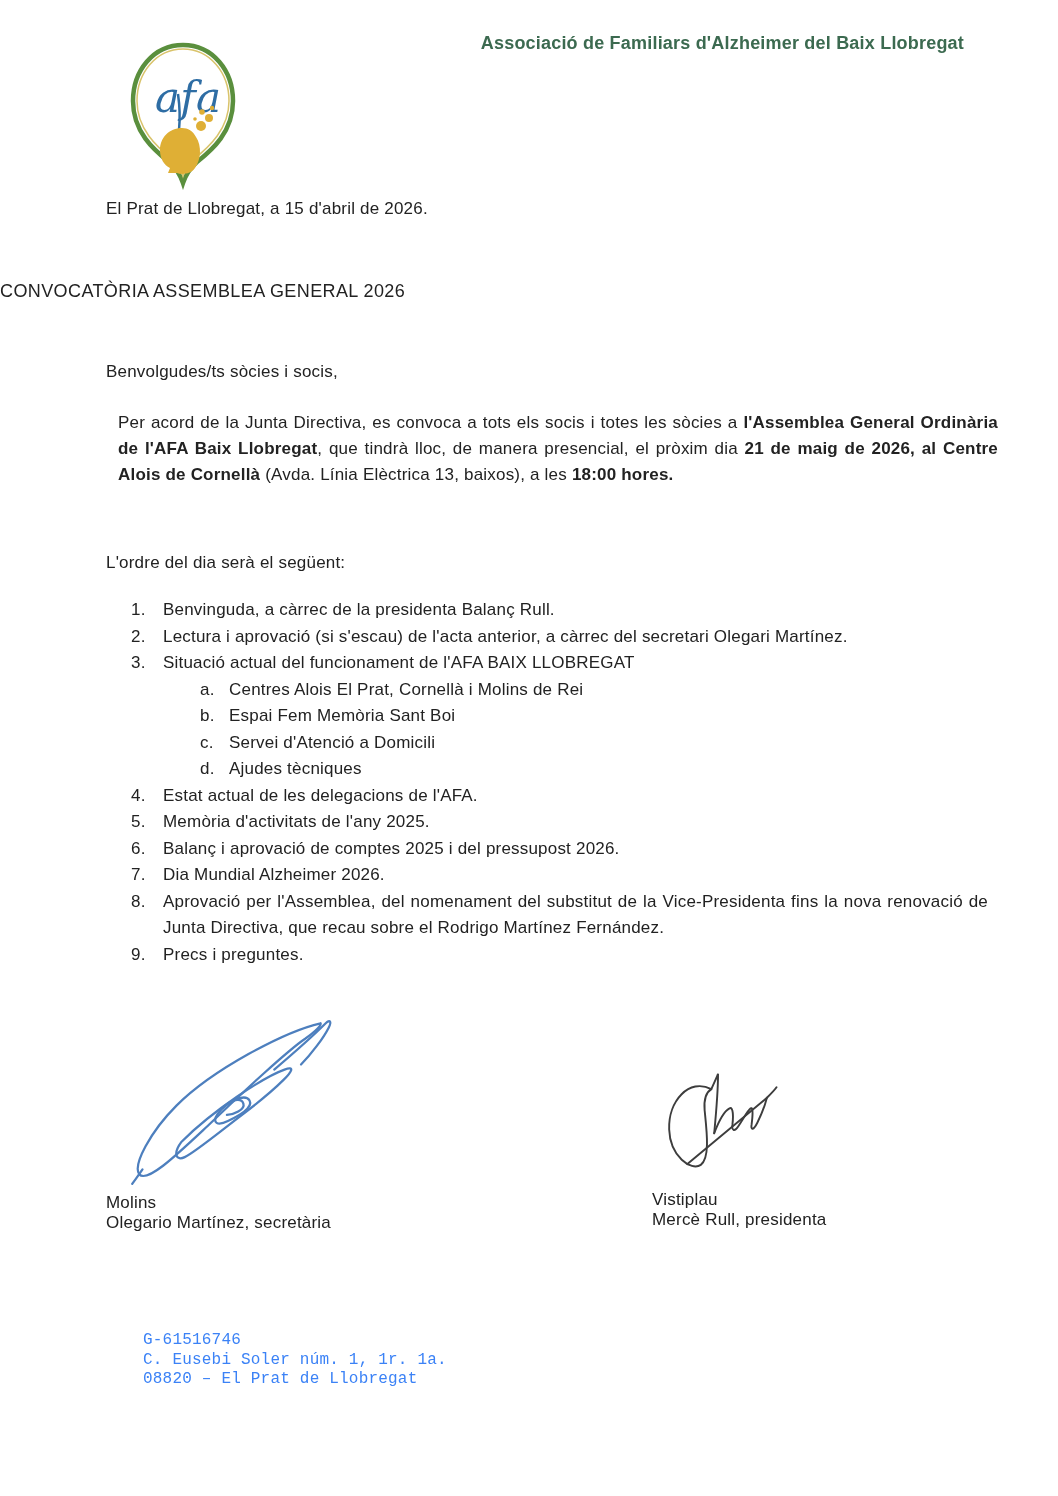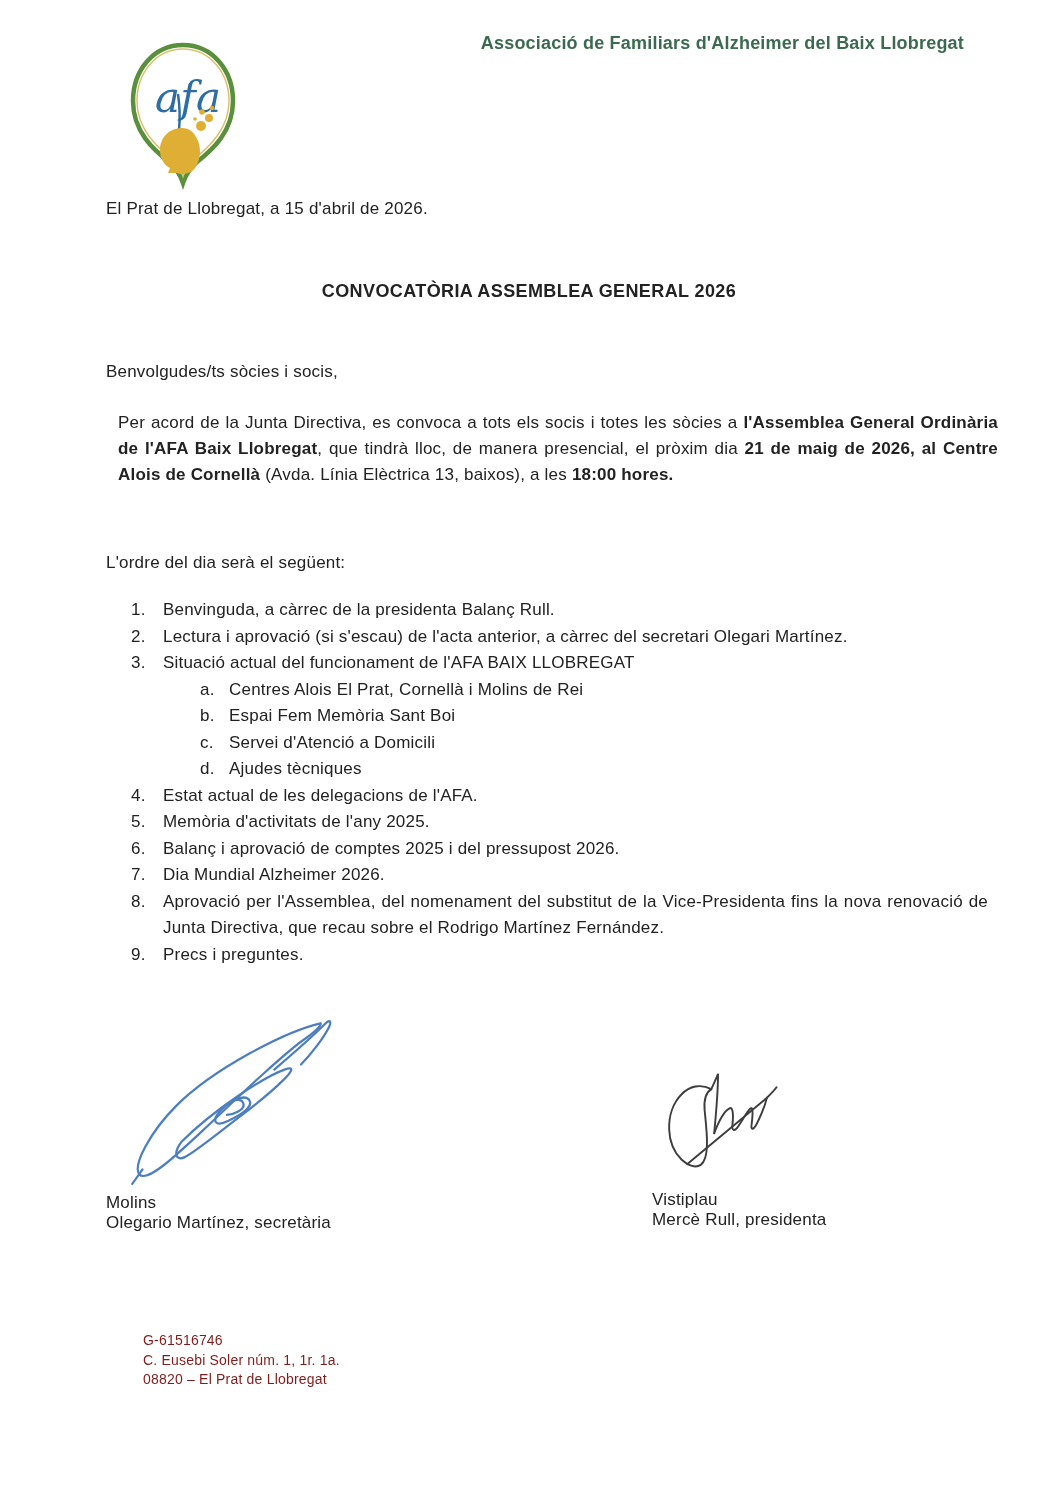--- a/index.html
+++ b/index.html
@@ -15,22 +15,22 @@
   }
   
   .logo{position:absolute;left:122px;top:38px;width:122px;height:152px;}
   
   .org-head{position:absolute;top:31px;right:94px;text-align:right;line-height:25px;}
   .org-name{font-weight:bold;color:#3c6a50;font-size:18px;}
   .org-sub{color:#6e8070;font-size:18px;}
   
   .date{position:absolute;left:106px;top:199px;}
   
-  .title{position:absolute;left:0;top:281px;width:100%;text-align:center;
-         font-weight:bold;font-size:18px;letter-spacing:.4px;}
+  .title{position:absolute;left:0;top:281px;width:100%;
+         font-weight:normal;font-size:18px;letter-spacing:.4px;}
   
   .salutation{position:absolute;left:106px;top:362px;}
   
   .intro{position:absolute;left:106px;top:398px;width:880px;margin:12px;
          text-align:justify;line-height:26px;}
   .b{font-weight:bold;}
   
   .agenda-heading{position:absolute;left:106px;top:553px;}
   .agenda{position:absolute;left:131px;top:597px;width:857px;line-height:26.5px;}
   .agenda-item{display:flex;}
@@ -41,21 +41,21 @@
   .sub-item .num{width:29px;flex-shrink:0;}
   
   .sig-left{position:absolute;left:106px;top:1013px;width:360px;}
   .sig-left svg{display:block;margin-left:12px;}
   .sig-right{position:absolute;left:652px;top:1070px;width:320px;}
   .sig-right svg{display:block;margin-left:6px;}
   .sig-label{margin-top:5px;}
   .sig-name{}
   
   .footer-left{position:absolute;left:143px;top:1331px;
-               color:#7f1d1d;font-size:14px;line-height:19.5px;}
+               color:#3b82f6;font-size:16px;line-height:19.5px;font-family:Liberation Mono, monospace;}
   .footer-right{position:absolute;right:95px;top:1328px;text-align:right;
                 color:#8c938c;font-size:14px;line-height:19.5px;}
 </style>
 </head>
 <body>
 
 <div class="page">
 
   <div class="logo">
     <svg width="122" height="152" viewBox="0 0 122 152">

